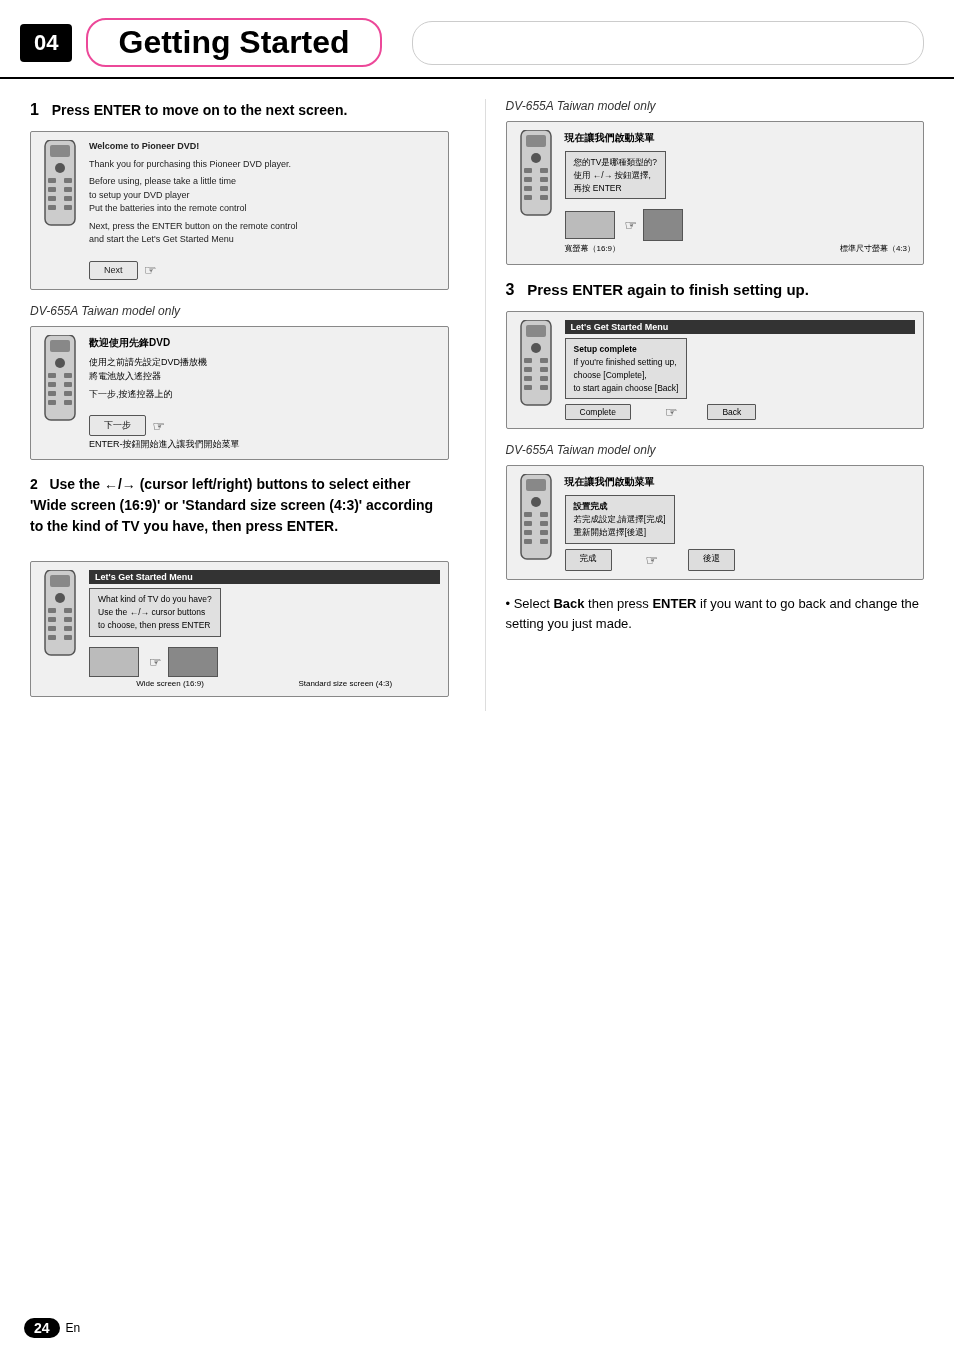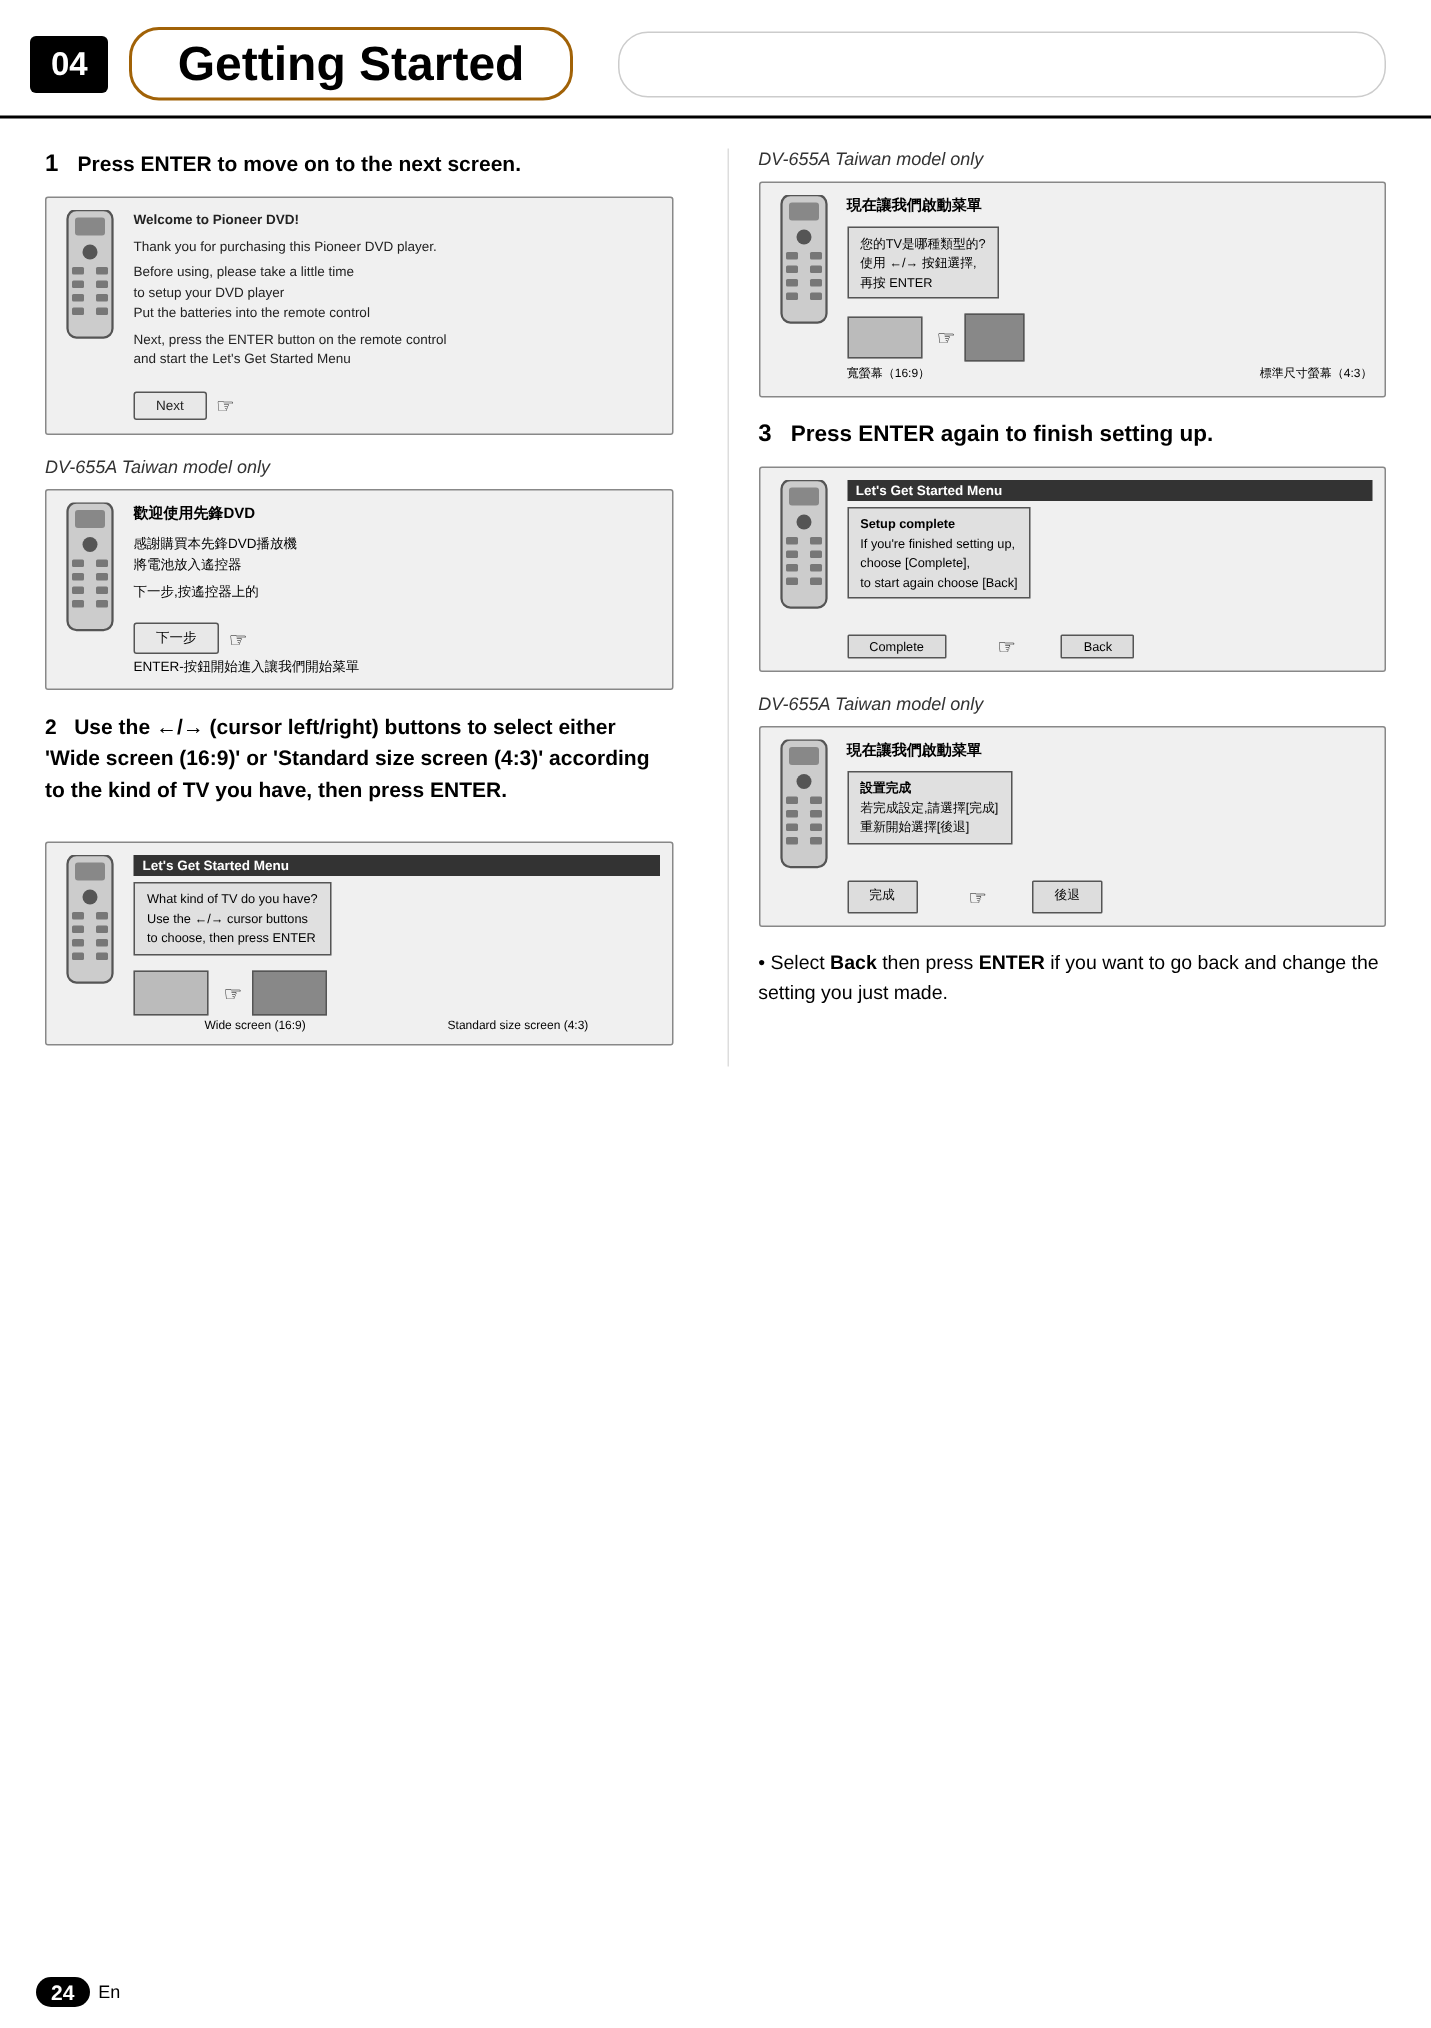--- a/index.html
+++ b/index.html
@@ -28,21 +28,21 @@
       font-weight: bold;
       padding: 6px 14px;
       margin-right: 14px;
       border-radius: 4px;
       min-width: 48px;
       text-align: center;
     }
     .page-title-text {
       font-size: 32px;
       font-weight: bold;
-      border: 2px solid #a16207;
+      border: 2px solid #ec4899;
       border-radius: 20px;
       padding: 4px 30px;
       display: inline-block;
     }
     .header-right {
       flex: 1;
       margin-left: 30px;
       border: 1px solid #ccc;
       border-radius: 20px;
       height: 44px;
@@ -190,21 +190,21 @@
       background: #333;
       color: #fff;
       font-size: 9px;
       padding: 2px 6px;
       margin-bottom: 4px;
       font-weight: bold;
     }
     .complete-back-row {
       display: flex;
       gap: 30px;
-      margin-top: 20px;
+      margin-top: 1px;
       font-size: 9px;
     }
     .cb-btn {
       border: 1px solid #555;
       background: #ddd;
       padding: 2px 14px;
       border-radius: 1px;
       font-size: 8.5px;
     }
     .cn-title-bar {
@@ -282,21 +282,21 @@
             <rect x="8" y="47" width="8" height="5" rx="1" fill="#777"></rect>
             <rect x="24" y="47" width="8" height="5" rx="1" fill="#777"></rect>
             <rect x="8" y="56" width="8" height="5" rx="1" fill="#777"></rect>
             <rect x="24" y="56" width="8" height="5" rx="1" fill="#777"></rect>
             <rect x="8" y="65" width="8" height="5" rx="1" fill="#777"></rect>
             <rect x="24" y="65" width="8" height="5" rx="1" fill="#777"></rect>
           </svg>
         </div>
         <div class="mock-text-area cn-screen">
           <div class="cn-title">歡迎使用先鋒DVD</div>
-          <div>感謝購買本先鋒DVD播放機</div>
+          <div>使用之前請先設定DVD播放機</div>
           <div>將電池放入遙控器</div>
           <div style="margin-top:3px;">下一步,按遙控器上的</div>
           <div style="margin-top:8px;">
             <span class="next-btn">下一步</span>
             <span class="cursor-icon">☞</span>
           </div>
           <div>ENTER-按鈕開始進入讓我們開始菜單</div>
         </div>
       </div>
     </div>

